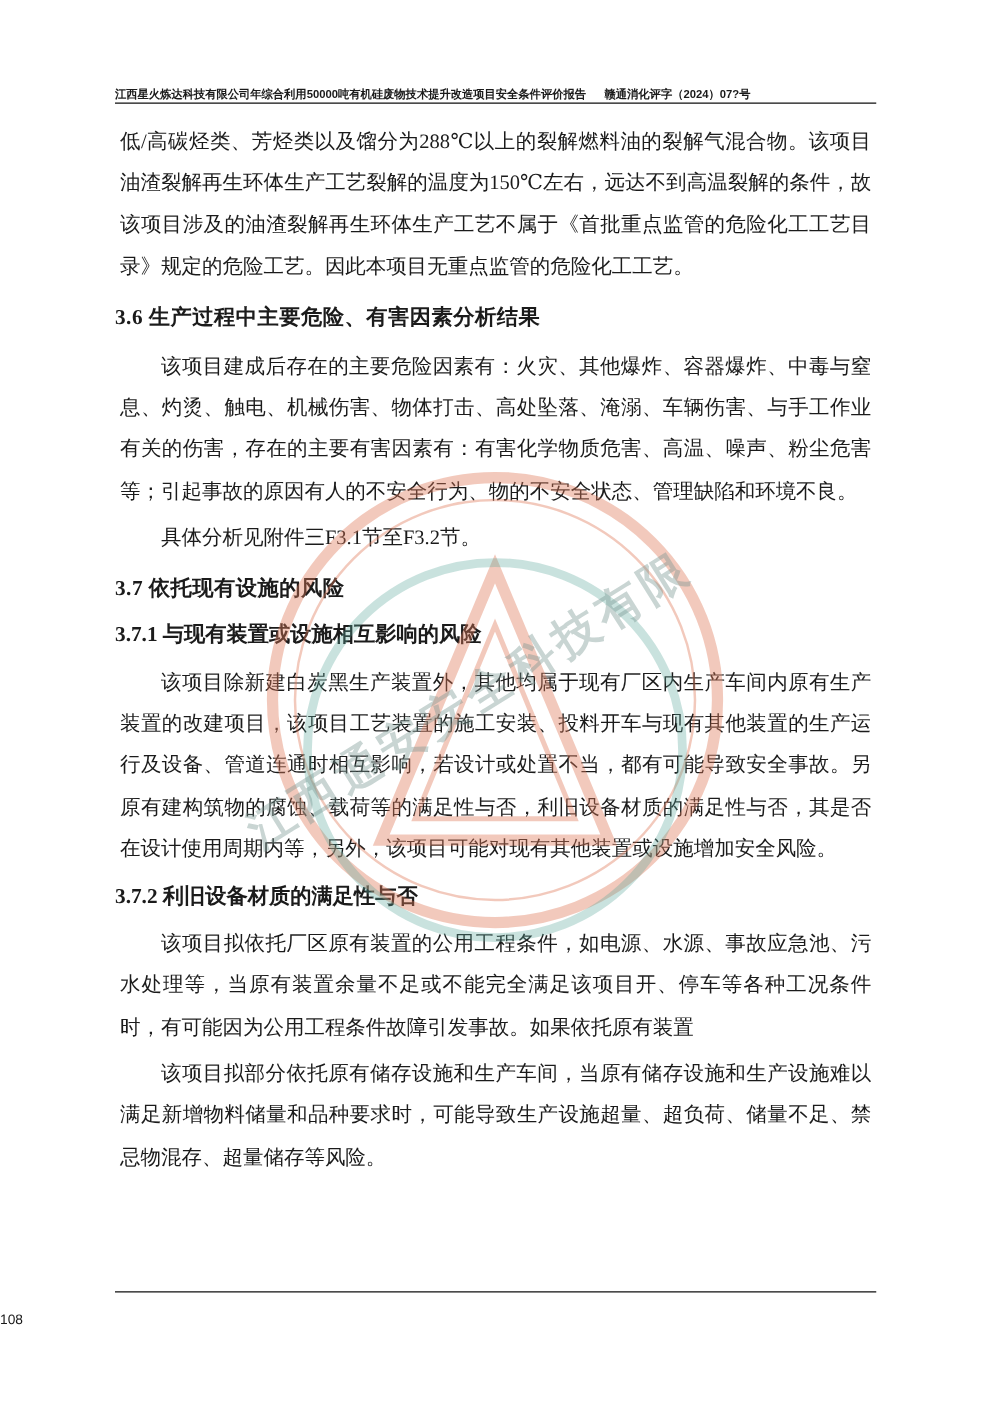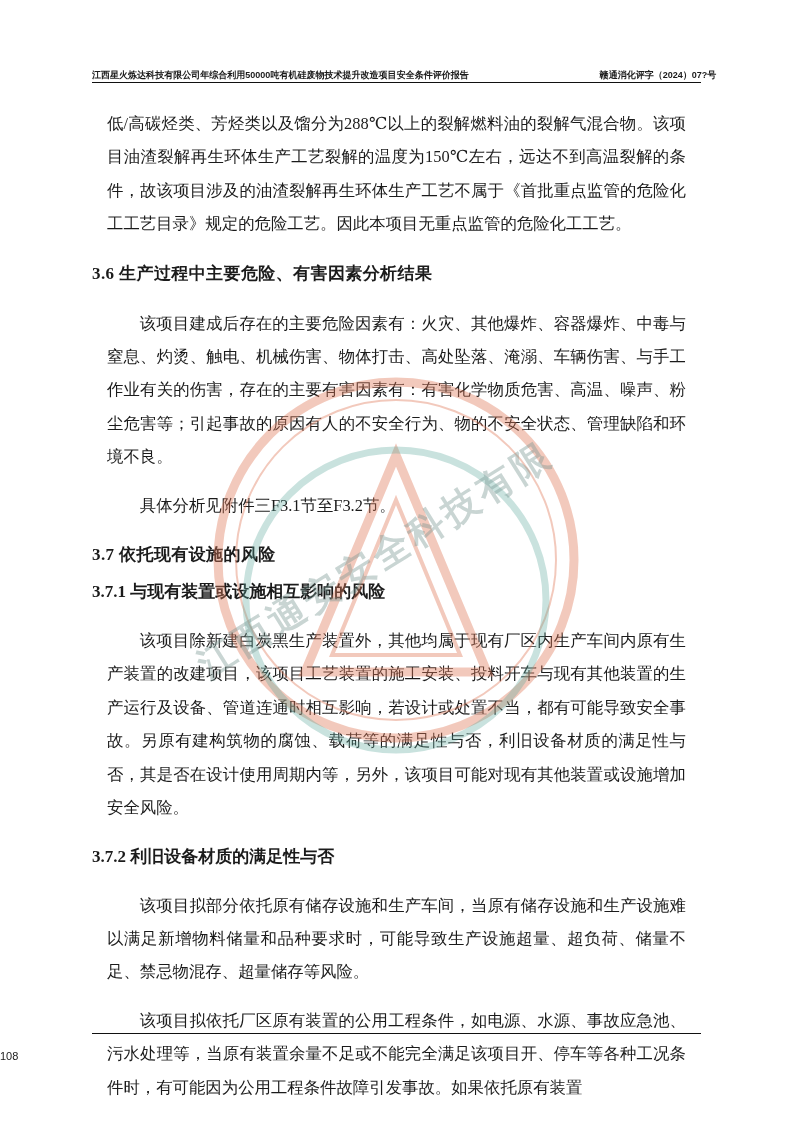--- a/index.html
+++ b/index.html
@@ -16,24 +16,23 @@
     height: 1122px;
     background: #ffffff;
     overflow: hidden;
     box-sizing: border-box;
   }
   
   .header {
     position: absolute;
     top: 62px;
     left: 92px;
-    right: 77px;
+    right: 108px;
     height: 20px;
     display: flex;
-    justify-content: space-between;
     align-items: flex-end;
     font-family: "Liberation Sans", "DejaVu Sans", sans-serif;
     font-size: 9.3px;
     color: #1a1a1a;
     letter-spacing: 0px;
     white-space: nowrap;
   }
   .header-left {
     font-weight: 700;
     transform: scaleX(0.97);
@@ -57,21 +56,21 @@
     top: 92px;
     left: 92px;
     width: 609px;
     font-size: 16.4px;
     line-height: 33.4px;
     color: #1b1b1b;
     text-align: justify;
     text-justify: inter-ideograph;
   }
   .content p {
-    margin: 15px;
+    margin: 4px;
     padding: 0;
   }
   .indent {
     text-indent: 2em;
   }
   .noindent {
     text-indent: 0;
   }
   h2.sec {
     margin: 6px 0 0 0;
@@ -163,23 +162,23 @@
     <p class="indent">具体分析见附件三F3.1节至F3.2节。</p>
 
     <h2 class="sec">3.7 依托现有设施的风险</h2>
 
     <h3 class="subsec">3.7.1 与现有装置或设施相互影响的风险</h3>
 
     <p class="indent">该项目除新建白炭黑生产装置外，其他均属于现有厂区内生产车间内原有生产装置的改建项目，该项目工艺装置的施工安装、投料开车与现有其他装置的生产运行及设备、管道连通时相互影响，若设计或处置不当，都有可能导致安全事故。另原有建构筑物的腐蚀、载荷等的满足性与否，利旧设备材质的满足性与否，其是否在设计使用周期内等，另外，该项目可能对现有其他装置或设施增加安全风险。</p>
 
     <h3 class="subsec">3.7.2 利旧设备材质的满足性与否</h3>
 
+    <p class="indent">该项目拟依托厂区原有装置的公用工程条件，如电源、水源、事故应急池、污水处理等，当原有装置余量不足或不能完全满足该项目开、停车等各种工况条件时，有可能因为公用工程条件故障引发事故。如果依托原有装置</p>
+
     <p class="indent">该项目拟部分依托原有储存设施和生产车间，当原有储存设施和生产设施难以满足新增物料储量和品种要求时，可能导致生产设施超量、超负荷、储量不足、禁忌物混存、超量储存等风险。</p>
-
-    <p class="indent">该项目拟依托厂区原有装置的公用工程条件，如电源、水源、事故应急池、污水处理等，当原有装置余量不足或不能完全满足该项目开、停车等各种工况条件时，有可能因为公用工程条件故障引发事故。如果依托原有装置</p>
 
   </div>
 
   <div class="watermark">
     <svg width="793" height="1122" viewBox="0 0 793 1122" xmlns="http://www.w3.org/2000/svg">
       <g opacity="0.40">
         <circle cx="396" cy="560" r="178" fill="none" stroke="#e07a5a" stroke-width="9"></circle>
         <circle cx="396" cy="560" r="160" fill="none" stroke="#e07a5a" stroke-width="2"></circle>
         <path d="M396 455 L487 672 L305 672 Z" fill="none" stroke="#e07a5a" stroke-width="9"></path>
         <path d="M396 500 L460 655 L332 655 Z" fill="none" stroke="#e07a5a" stroke-width="4"></path>

